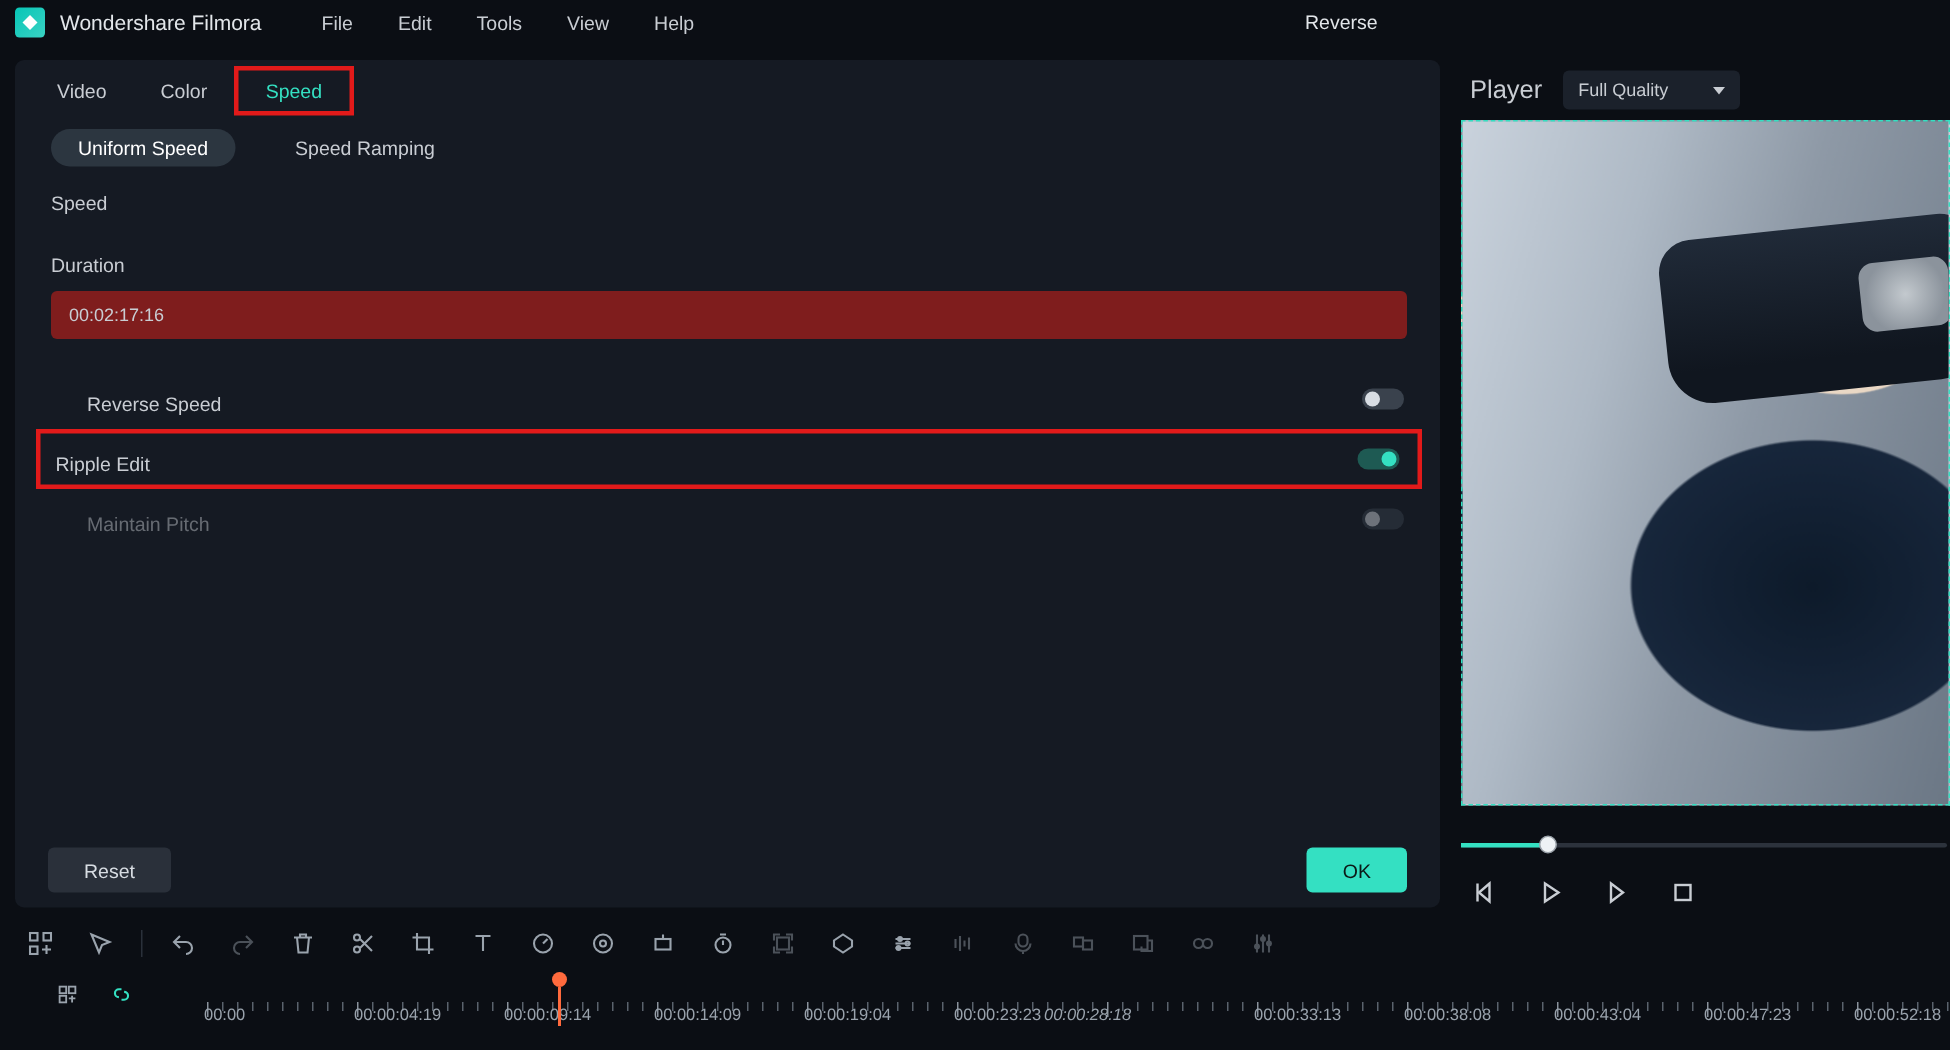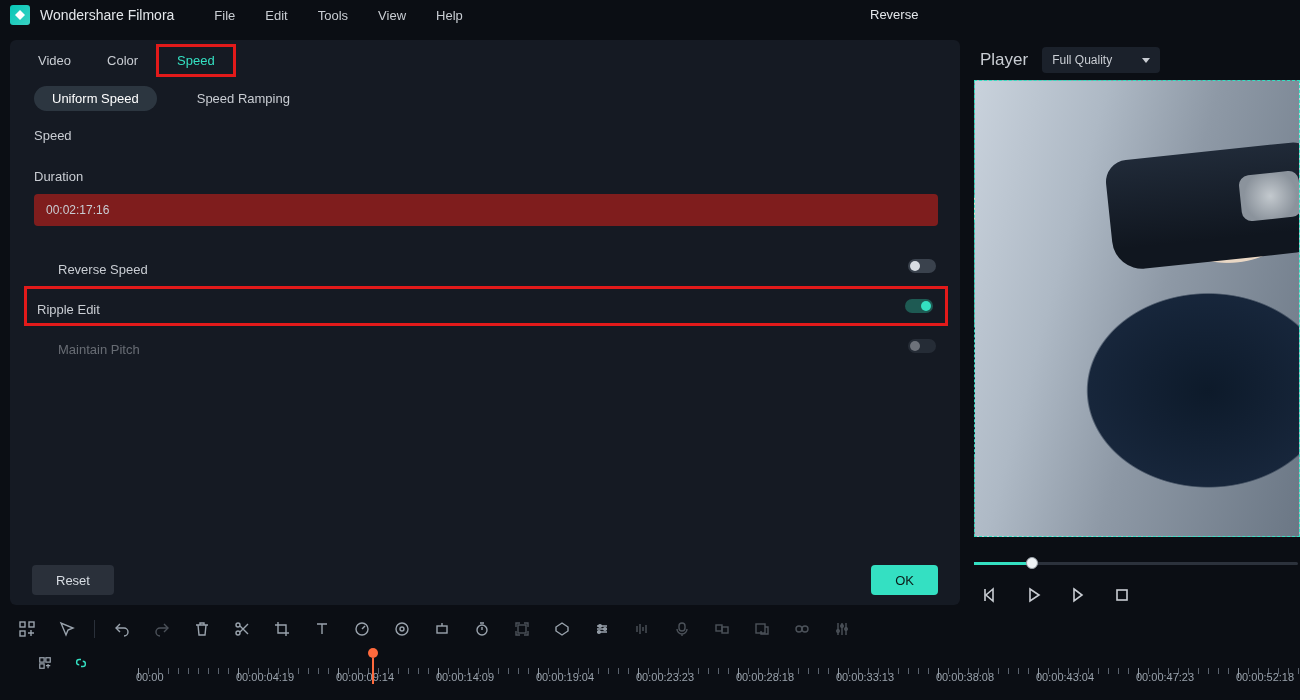--- a/index.html
+++ b/index.html
@@ -740,21 +740,21 @@
         <div class="tick" style="left: 1150px;"></div>
         <div class="tick" style="left: 1160px;"></div>
       </div>
     <div id="ruler-labels">
         <div class="ruler-label" style="left: 120px;">00:00</div>
         <div class="ruler-label" style="left: 220px;">00:00:04:19</div>
         <div class="ruler-label" style="left: 320px;">00:00:09:14</div>
         <div class="ruler-label" style="left: 420px;">00:00:14:09</div>
         <div class="ruler-label" style="left: 520px;">00:00:19:04</div>
         <div class="ruler-label" style="left: 620px;">00:00:23:23</div>
-        <div class="ruler-label" style="left: 720px;">00:00:28:18</div>
+        <div class="ruler-label" style="left: 680px; font-style: italic;">00:00:28:18</div>
         <div class="ruler-label" style="left: 820px;">00:00:33:13</div>
         <div class="ruler-label" style="left: 920px;">00:00:38:08</div>
         <div class="ruler-label" style="left: 1020px;">00:00:43:04</div>
         <div class="ruler-label" style="left: 1120px;">00:00:47:23</div>
         <div class="ruler-label" style="left: 1220px;">00:00:52:18</div>
       </div>
     <div class="playhead" id="playhead" style="left: 350px;"></div>
   </div>
 </div>
 

